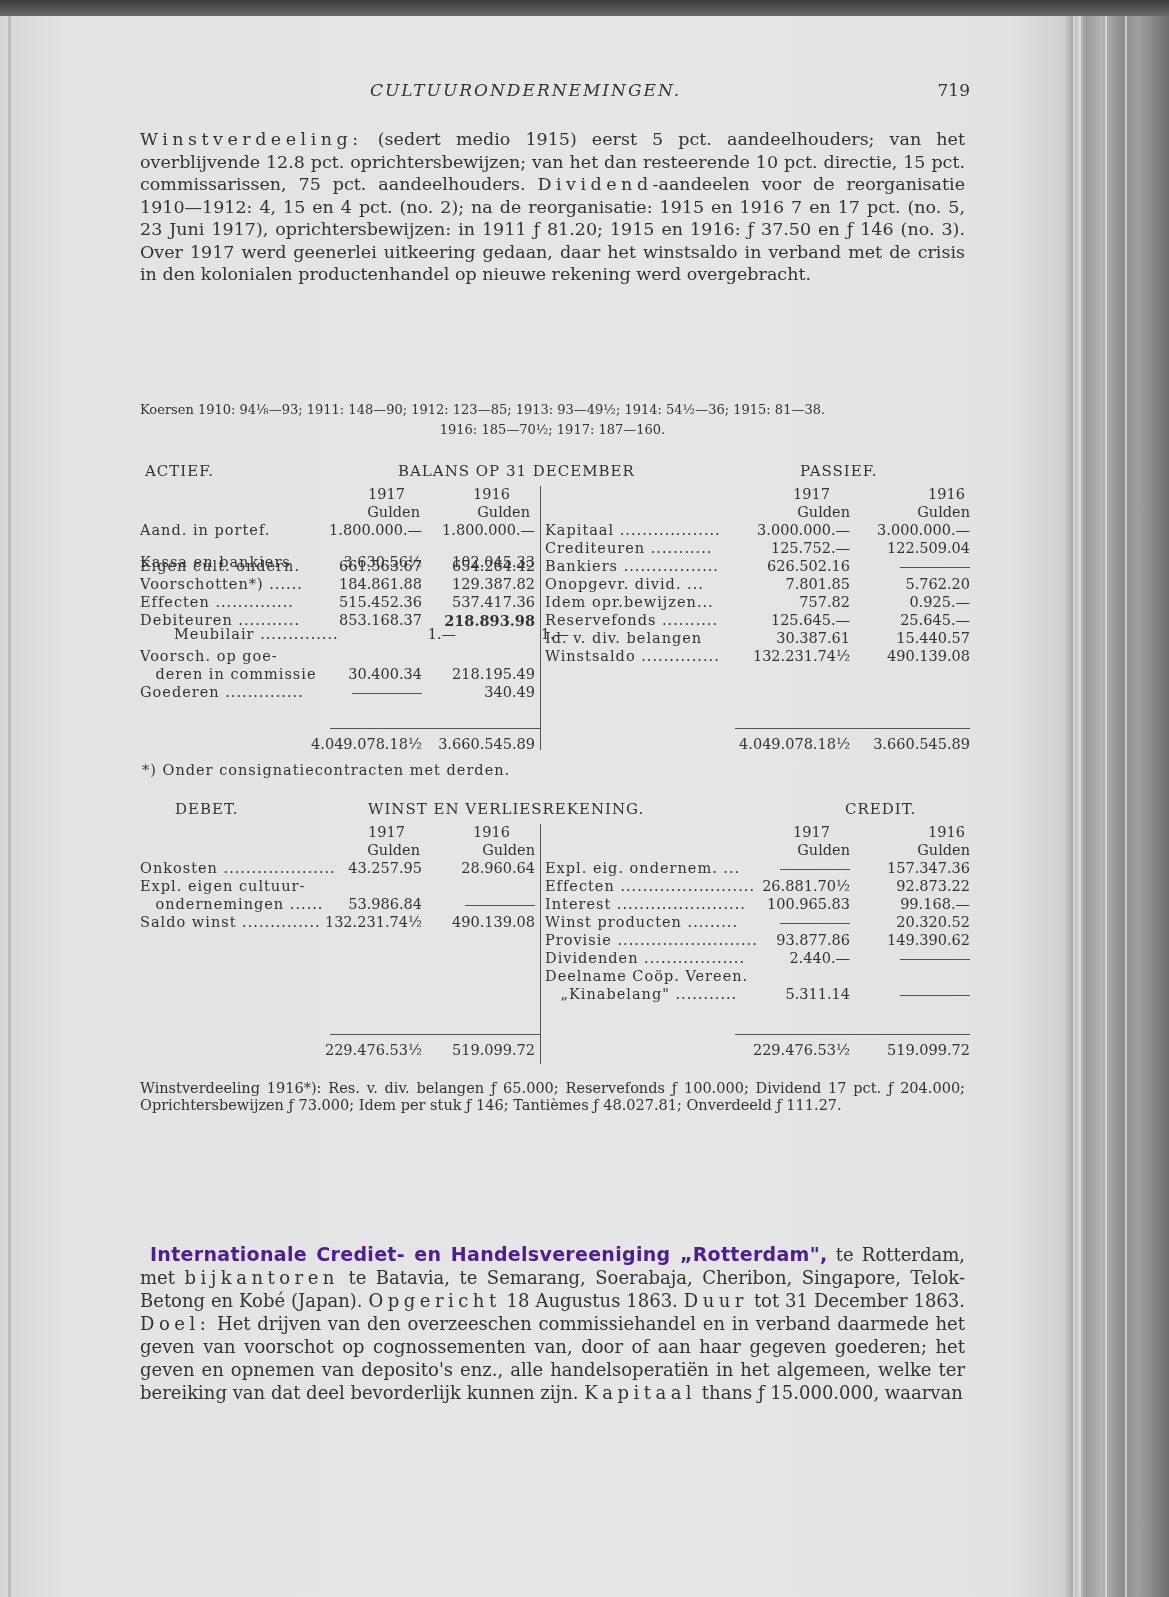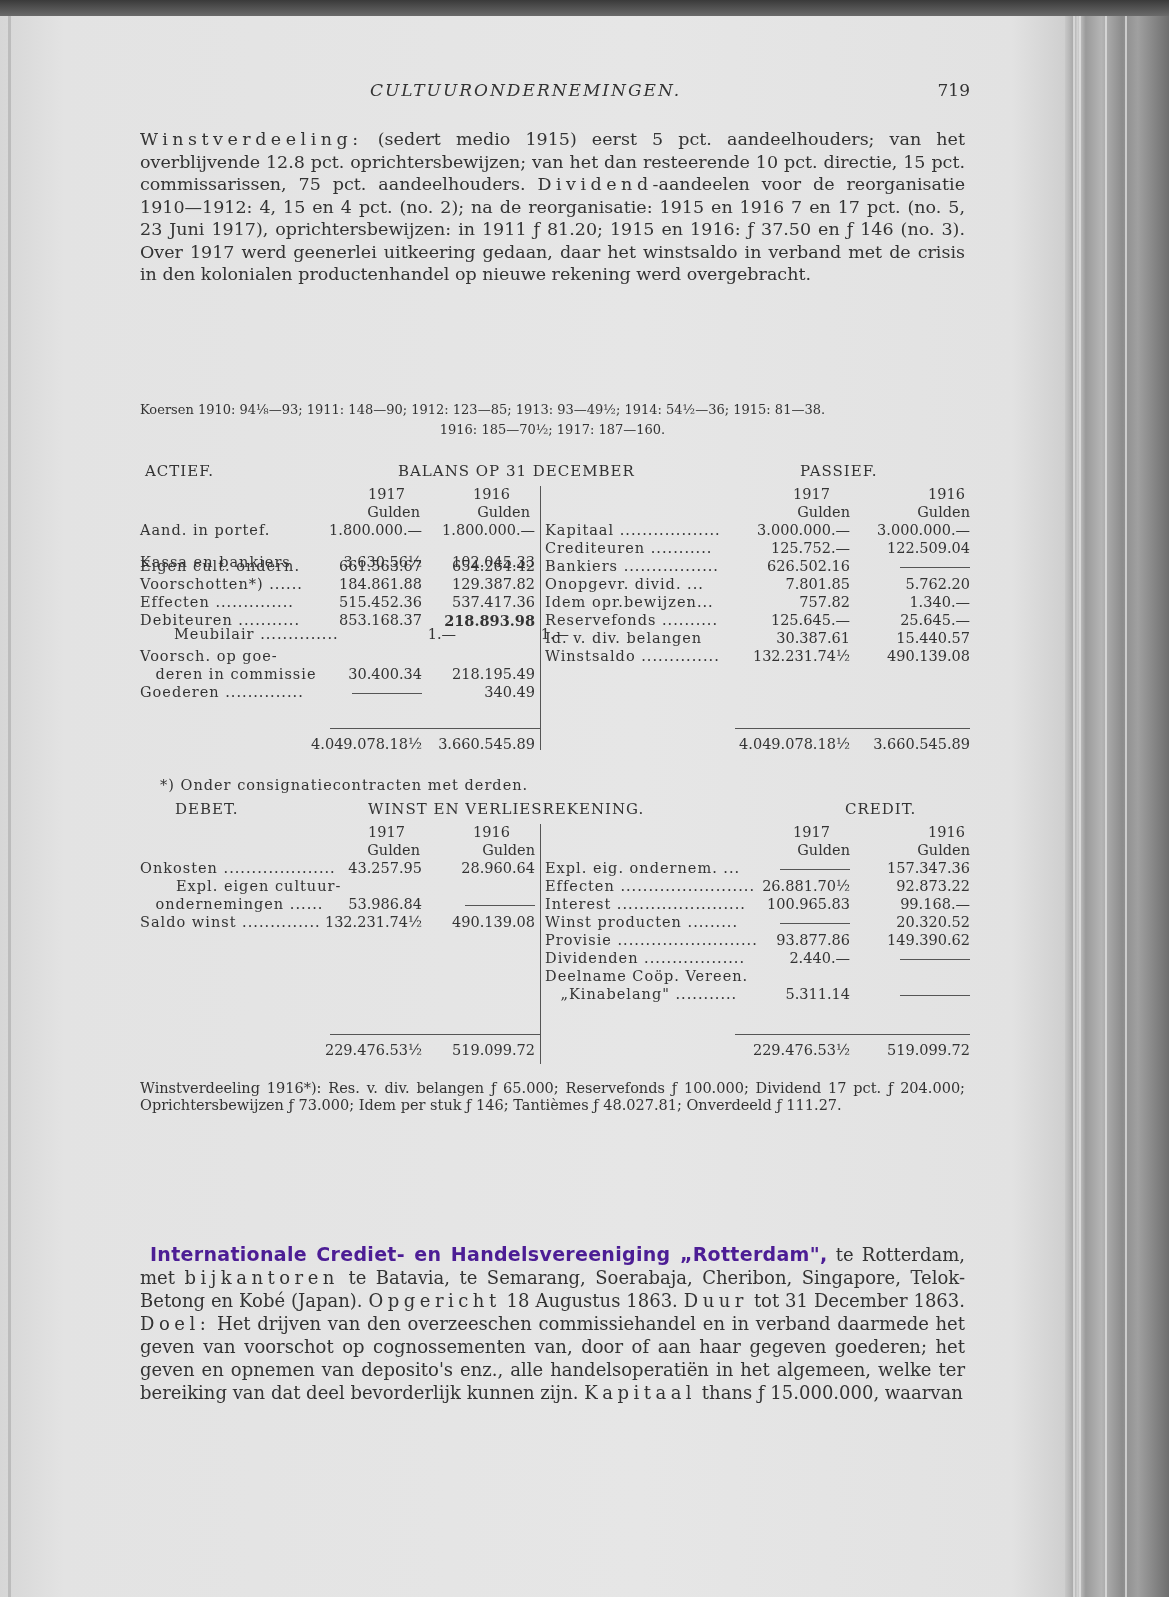--- a/index.html
+++ b/index.html
@@ -169,21 +169,21 @@
           <span class="v2" style="right: 0px;"><span class="dash"></span></span>
         </div>
         <div class="row" style="top: 90px; width: 425px;">
           <span class="lbl">Onopgevr. divid. ...</span>
           <span class="v1" style="right: 120px;">7.801.85</span>
           <span class="v2" style="right: 0px;">5.762.20</span>
         </div>
         <div class="row" style="top: 108px; width: 425px;">
           <span class="lbl">Idem opr.bewijzen...</span>
           <span class="v1" style="right: 120px;">757.82</span>
-          <span class="v2" style="right: 0px;">1.340.—</span>
+          <span class="v2" style="right: 0px;">0.925.—</span>
         </div>
         <div class="row" style="top: 126px; width: 425px;">
           <span class="lbl">Reservefonds ..........</span>
           <span class="v1" style="right: 120px;">125.645.—</span>
           <span class="v2" style="right: 0px;">25.645.—</span>
         </div>
         <div class="row" style="top: 144px; width: 425px;">
           <span class="lbl">Id. v. div. belangen</span>
           <span class="v1" style="right: 120px;">30.387.61</span>
           <span class="v2" style="right: 0px;">15.440.57</span>
@@ -195,21 +195,21 @@
         </div>
         <div class="hline" style="top: 242px; right: 0px; width: 235px;"></div>
         <div class="row" style="top: 250px; width: 425px;">
           <span class="v1" style="right:120px">4.049.078.18½</span>
           <span class="v2" style="right:0px">3.660.545.89</span>
         </div>
       </div>
   </div>
 </div>
 
-<div class="para small" style="top:760px; left:160px; letter-spacing:1px; font-size:14.5px;margin-top:15px;">*) Onder consignatiecontracten met derden.</div>
+<div class="para small" style="top:760px; left:142px; letter-spacing:1px; font-size:14.5px;">*) Onder consignatiecontracten met derden.</div>
 
 <div class="tbl" style="top:800px; height:270px;">
   <span class="tbl-title" style="left:35px">DEBET.</span>
   <span class="tbl-title" style="left:228px">WINST EN VERLIESREKENING.</span>
   <span class="tbl-title" style="left:705px">CREDIT.</span>
 
   <div class="vline" style="top:24px; height:240px;"></div>
 
   <div class="col-left" style="top:24px;">
     <div class="row" style="top:0;width:400px">
@@ -219,21 +219,21 @@
     <div class="row" style="top:18px;width:400px">
         <span class="v1" style="right:120px">Gulden</span>
         <span class="v2" style="right:5px">Gulden</span>
       </div>
     <div id="debet-rows">
         <div class="row" style="top: 36px; width: 400px;">
           <span class="lbl">Onkosten ....................</span>
           <span class="v1" style="right: 118px;">43.257.95</span>
           <span class="v2" style="right: 5px;">28.960.64</span>
         </div>
-        <div class="row" style="top: 54px; width: 400px; margin-left: 36px;">
+        <div class="row" style="top: 54px; width: 400px;">
           <span class="lbl">Expl. eigen cultuur-</span>
           <span class="v1" style="right: 118px;"></span>
           <span class="v2" style="right: 5px;"></span>
         </div>
         <div class="row" style="top: 72px; width: 400px;">
           <span class="lbl"> ondernemingen ......</span>
           <span class="v1" style="right: 118px;">53.986.84</span>
           <span class="v2" style="right: 5px;"><span class="dash"></span></span>
         </div>
         <div class="row" style="top: 90px; width: 400px;">

